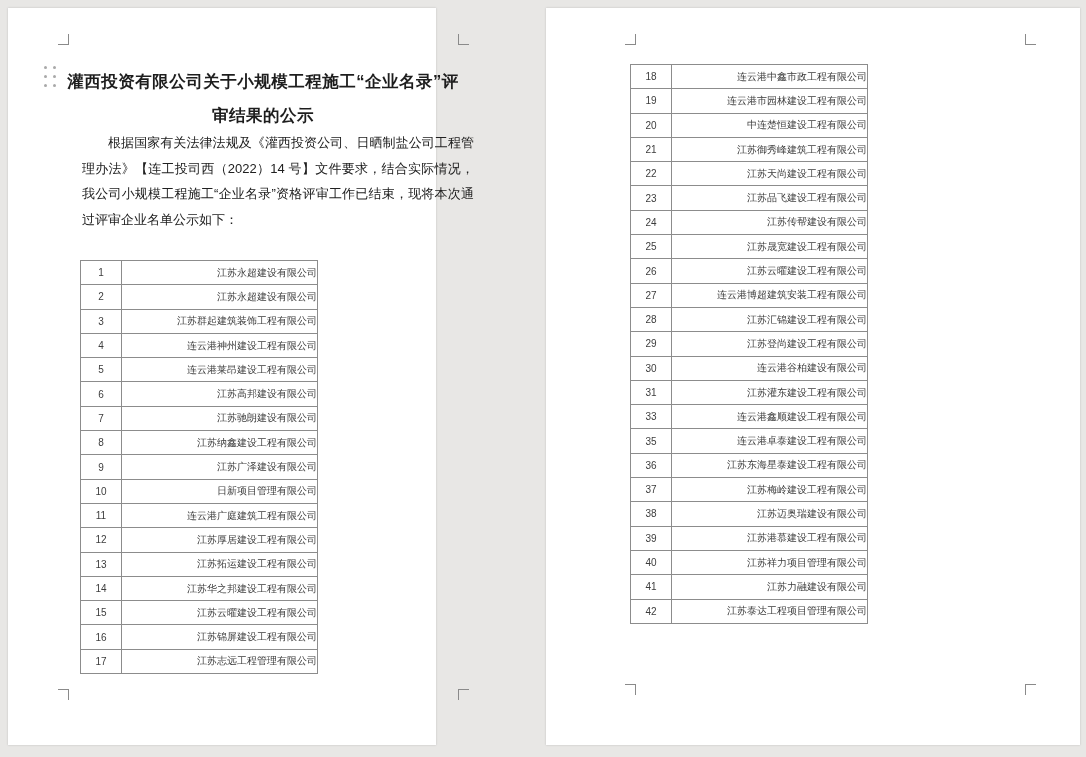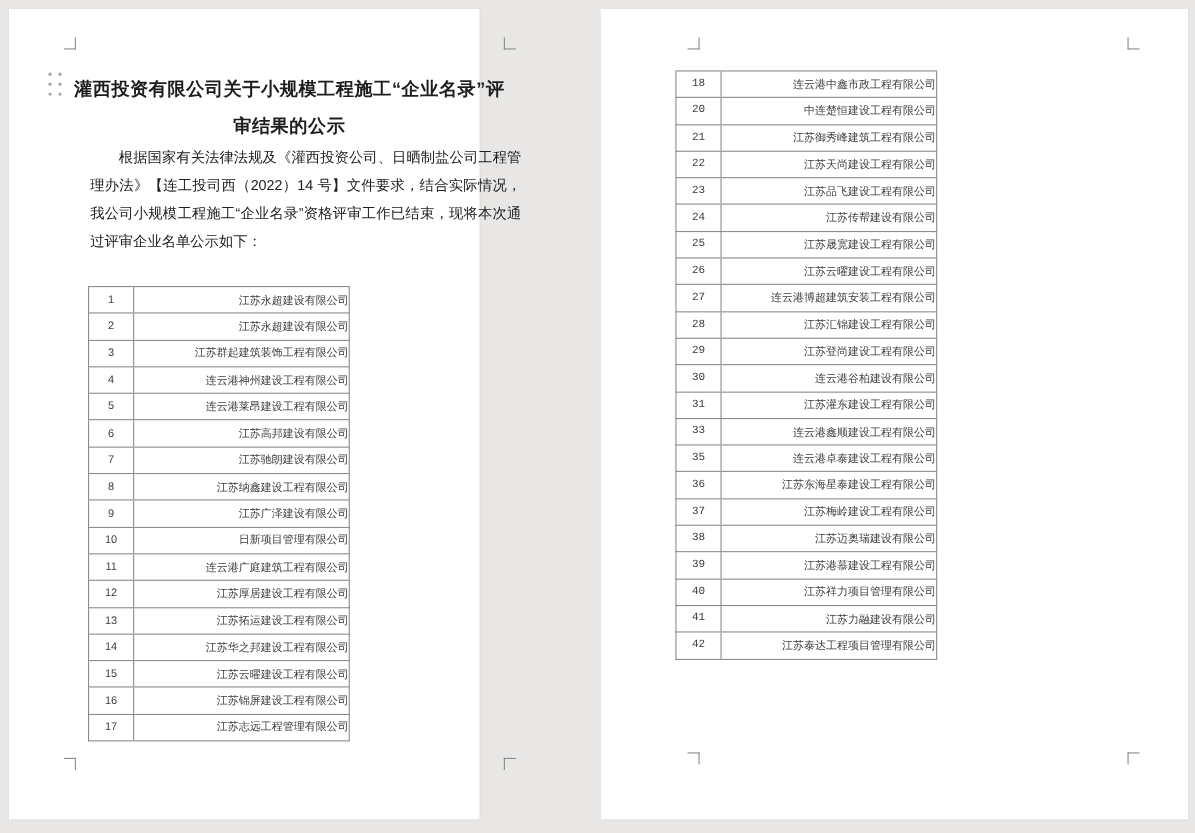--- a/index.html
+++ b/index.html
@@ -38,21 +38,21 @@
   }
   .doc-para{
     position:absolute;left:60px;top:108px;width:392px;
     font-size:13px;line-height:25.5px;color:#202020;
     text-align:justify;text-indent:2em;margin:14px;
   }
 
   
   .ctable{position:absolute;width:238px;border-top:1px solid #8c8c8c;font-size:10px;color:#3c3c3c;}
   .ctable.left-table{left:72px;top:252px;}
-  .ctable.right-table{left:68px;top:56px;font-family:Liberation Mono, monospace;}
+  .ctable.right-table{left:84px;top:56px;}
   .trow{
     display:flex;height:23.3px;align-items:center;
     border-left:1px solid #8c8c8c;border-right:1px solid #8c8c8c;border-bottom:1px solid #8c8c8c;
   }
   .cell-no{width:40px;text-align:center;flex:none;border-right:1px solid #8c8c8c;align-self:stretch;display:flex;align-items:center;justify-content:center;}
   .cell-name{flex:1;text-align:right;white-space:nowrap;overflow:hidden;}
 </style>
 </head>
 <body>
 
@@ -175,20 +175,24 @@
     <span class="crop bl" style="left:79px;top:676px;"></span>
     <span class="crop br" style="left:479px;top:676px;"></span>
 
     <div class="ctable right-table">
 
         <div class="trow">
           <span class="cell-no">18</span>
           <span class="cell-name">连云港中鑫市政工程有限公司</span>
         </div>
 
+        <div class="trow">
+          <span class="cell-no">19</span>
+          <span class="cell-name">连云港市园林建设工程有限公司</span>
+        </div>
 
         <div class="trow">
           <span class="cell-no">20</span>
           <span class="cell-name">中连楚恒建设工程有限公司</span>
         </div>
 
         <div class="trow">
           <span class="cell-no">21</span>
           <span class="cell-name">江苏御秀峰建筑工程有限公司</span>
         </div>

